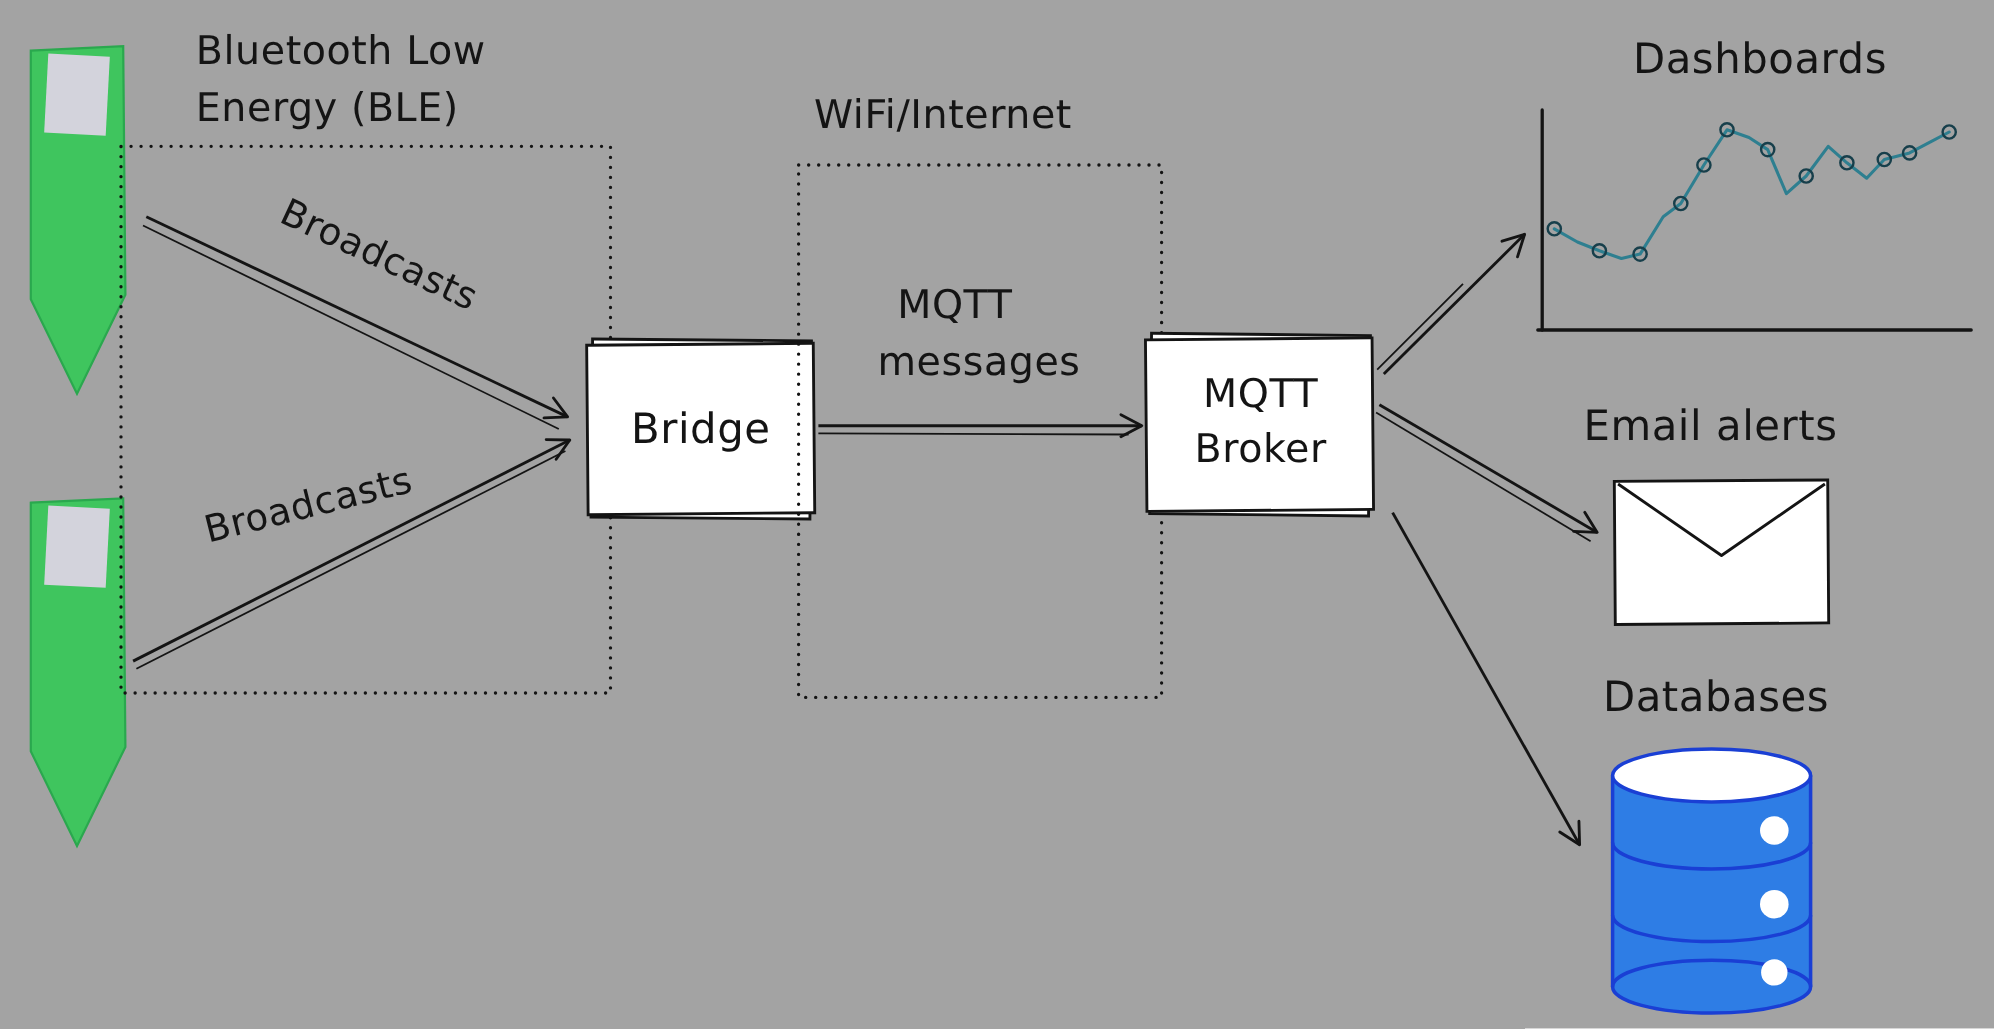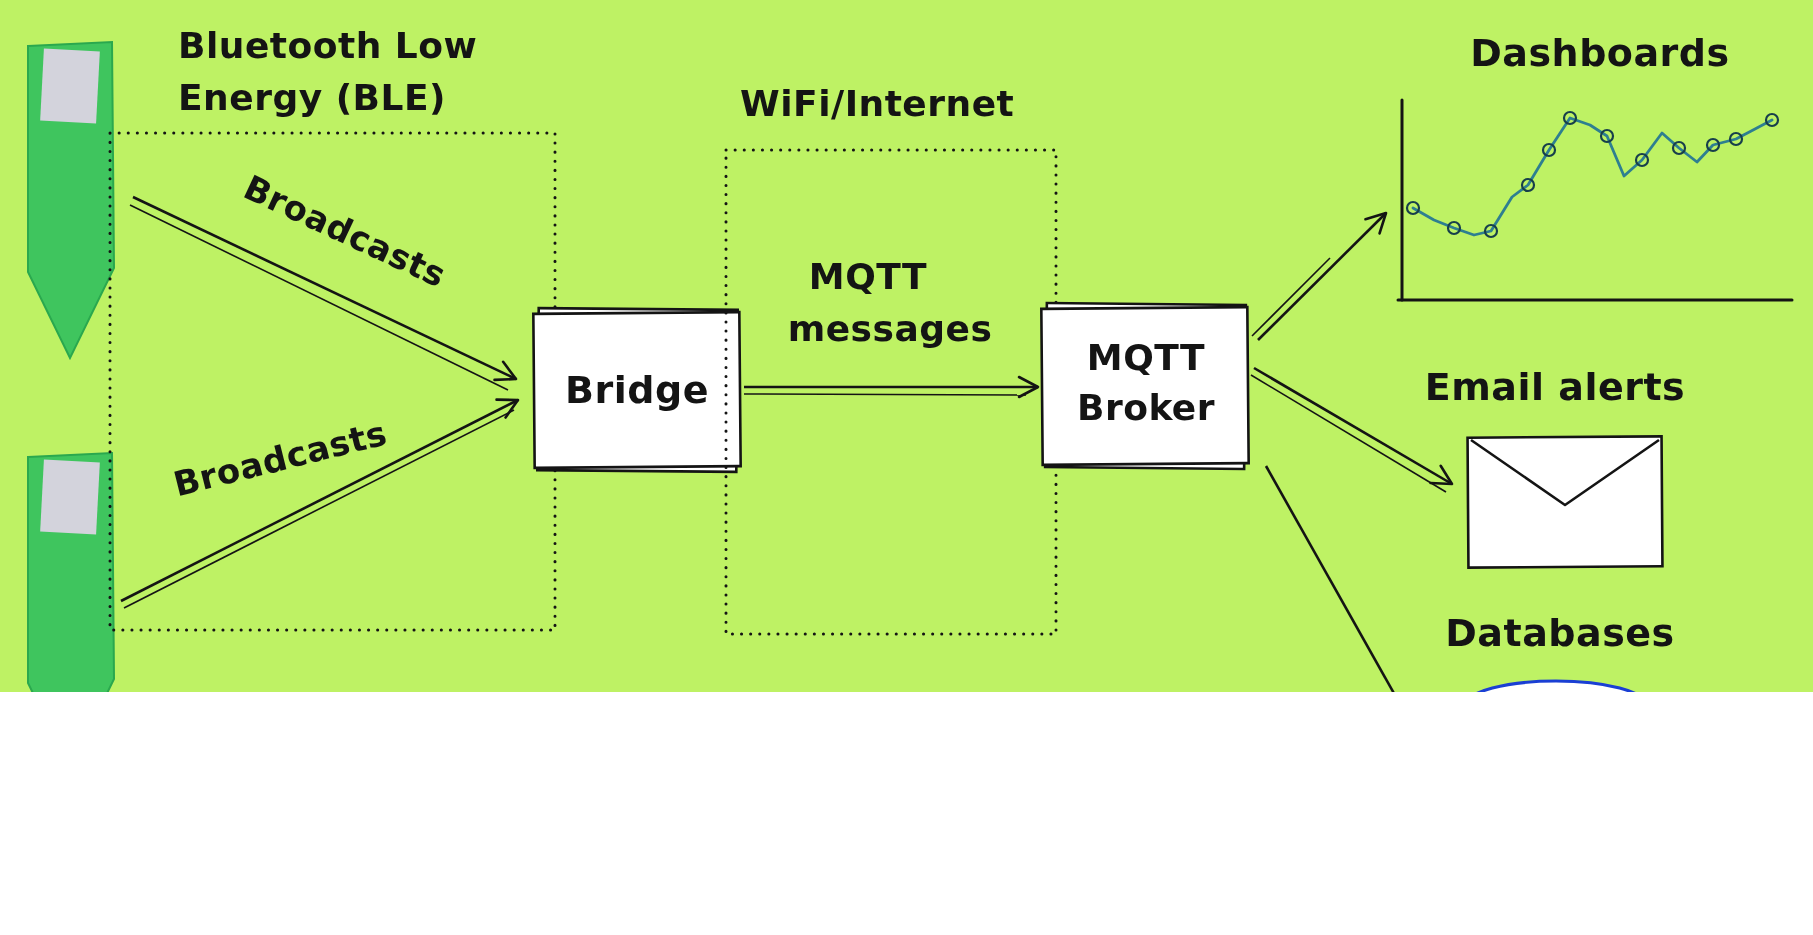--- a/index.html
+++ b/index.html
@@ -1,22 +1,21 @@
 <!DOCTYPE html>
 <html><head>
 <meta charset="utf-8">
 <style>
   html, body { margin: 0; padding: 0; background: #ffffff; }
   .canvas {
     position: relative;
     width: 1813px;
-    height: 692px;
-    background: #bef264;
+    height: 935px;
+    background: #a3a3a3;
     overflow: hidden;
-    font-weight: bold;
   }
   svg { display: block; }
   text.hand {
     font-family: "DejaVu Sans", sans-serif;
     fill: #141414;
     letter-spacing: 0.5px;
   }
   .t-zone   { font-size: 36px; }
   .t-edge   { font-size: 34px; }
   .t-node   { font-size: 38px; }

